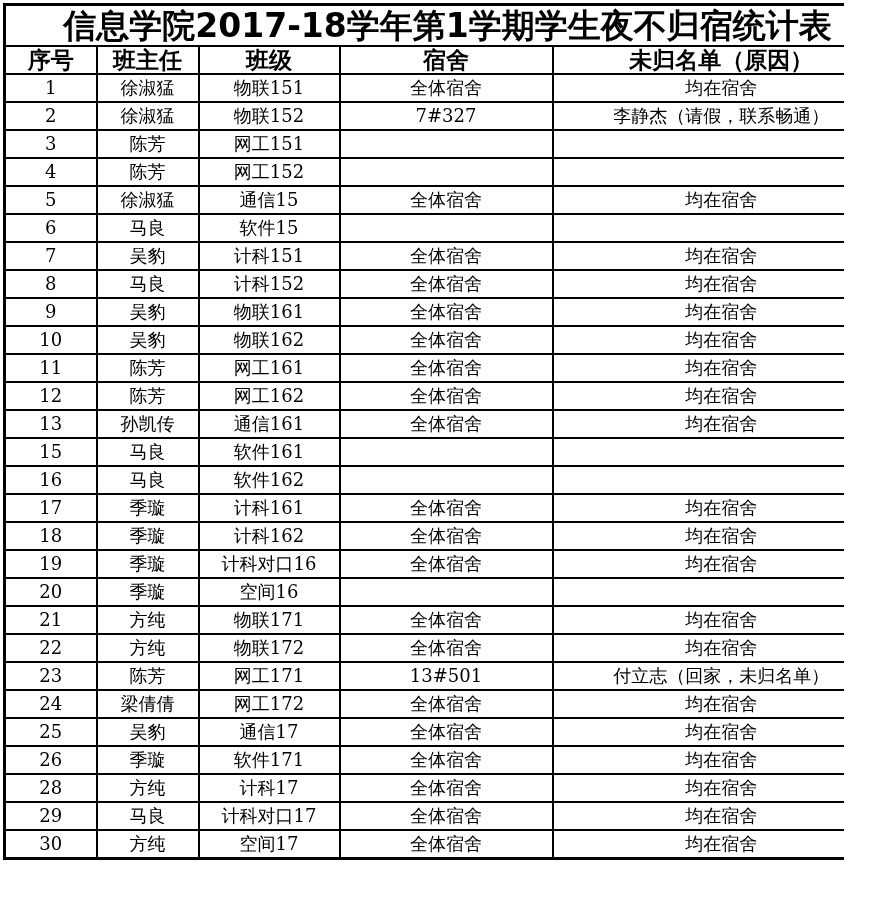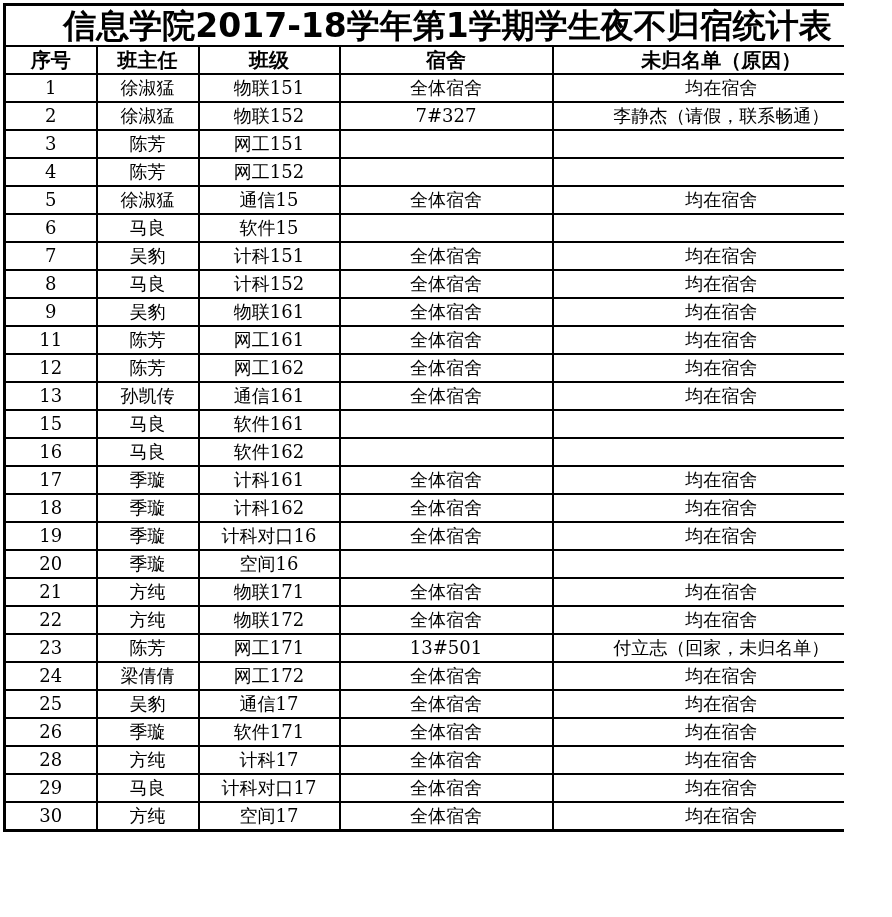--- a/index.html
+++ b/index.html
@@ -38,21 +38,21 @@
     font-family: "DejaVu Sans", "Liberation Sans", sans-serif;
     font-weight: bold;
     font-size: 33px;
     line-height: 39px;
     letter-spacing: 0px;
   }
   tr.header-row th {
     height: 26px;
     font-family: "DejaVu Serif", "Liberation Serif", serif;
     font-weight: bold;
-    font-size: 20px;
+    font-size: 23px;
     line-height: 26px;
   }
   tbody td {
     height: 26px;
     font-family: "DejaVu Serif", "Liberation Serif", serif;
     font-weight: normal;
     font-size: 18px;
     line-height: 26px;
   }
   
@@ -150,20 +150,27 @@
   </tr>
 
   <tr>
     <td>9</td>
     <td>吴豹</td>
     <td>物联161</td>
     <td>全体宿舍</td>
     <td>均在宿舍</td>
   </tr>
 
+  <tr>
+    <td>10</td>
+    <td>吴豹</td>
+    <td>物联162</td>
+    <td>全体宿舍</td>
+    <td>均在宿舍</td>
+  </tr>
 
   <tr>
     <td>11</td>
     <td>陈芳</td>
     <td>网工161</td>
     <td>全体宿舍</td>
     <td>均在宿舍</td>
   </tr>
 
   <tr>

